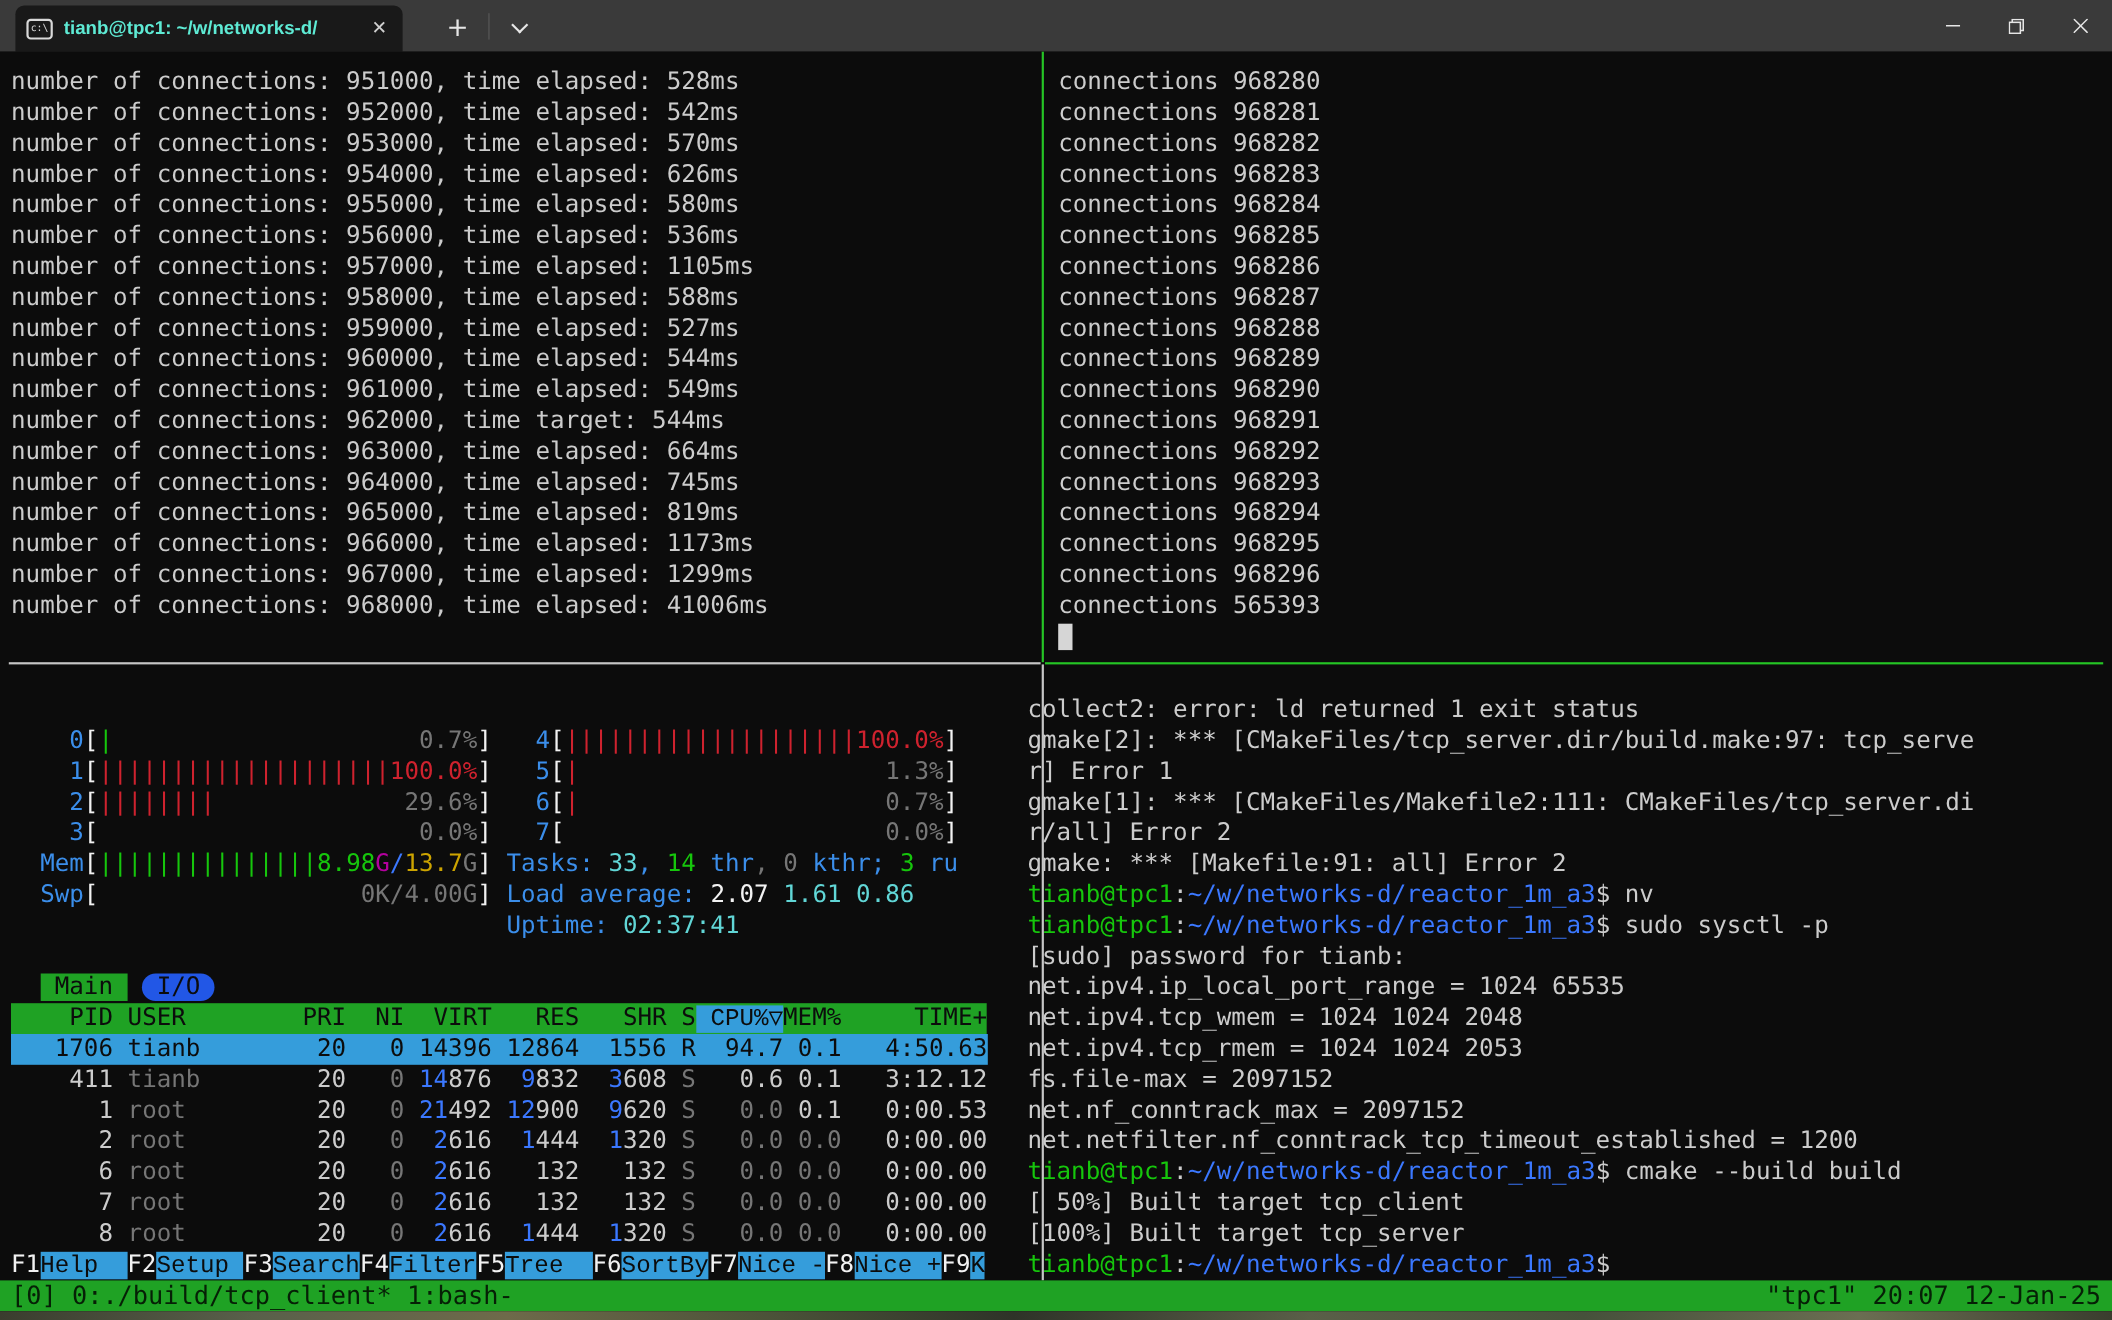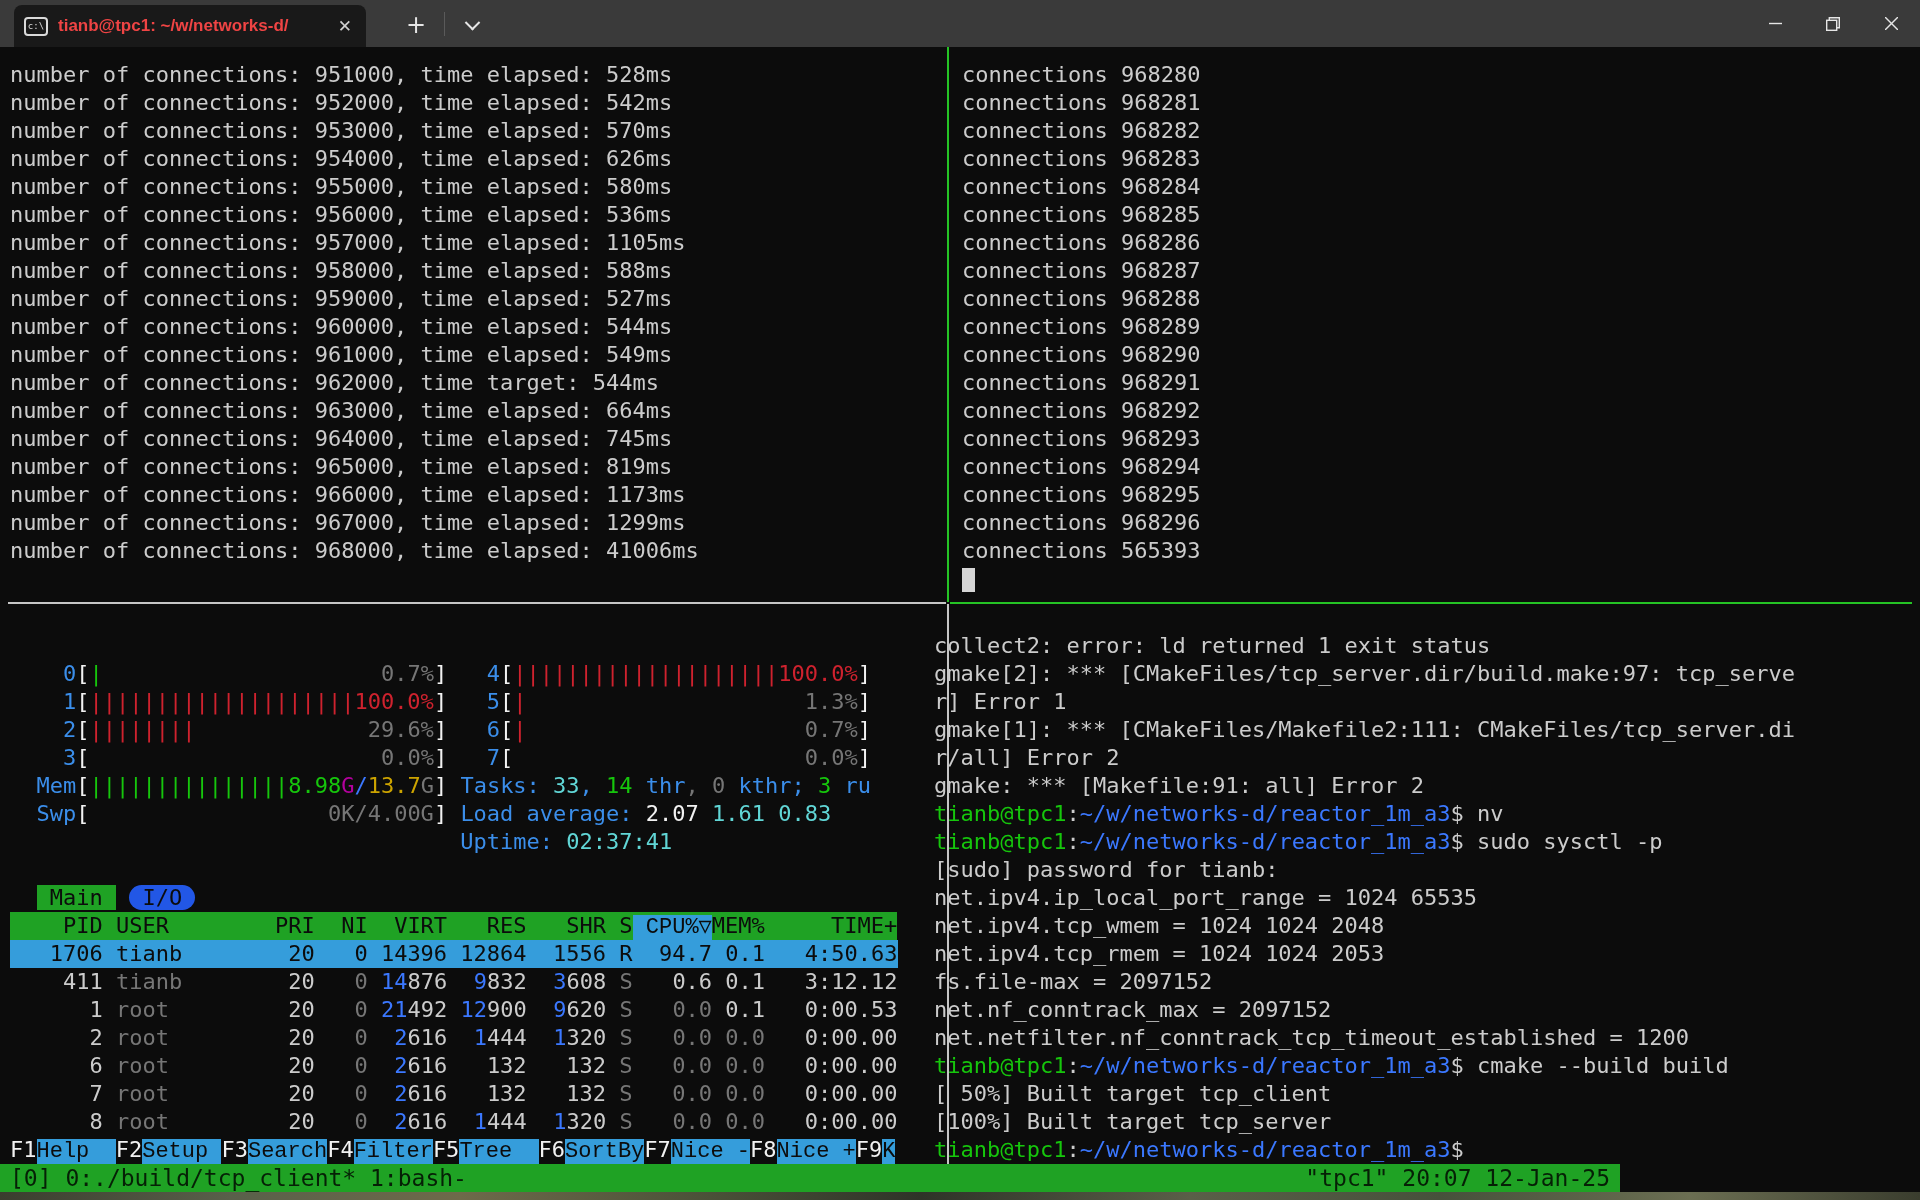--- a/index.html
+++ b/index.html
@@ -13,21 +13,21 @@
   *{margin:0;padding:0;box-sizing:border-box;}
   html,body{width:1920px;height:1200px;overflow:hidden;background:#000;}
   body{font-family:"DejaVu Sans Mono",monospace;}
 
   
   .titlebar{position:absolute;left:0;top:0;width:1920px;height:47px;background:var(--barbg);display:flex;align-items:stretch;}
   .tab{position:absolute;left:14px;top:5px;width:352px;height:42px;background:var(--tabbg);
        border-radius:8px 8px 0 0;display:flex;align-items:center;padding:0 10px;gap:10px;}
   .tab-icon{width:24px;height:19px;border:2px solid #d9d9d9;border-radius:4px;color:#d9d9d9;
        font-family:"DejaVu Sans Mono",monospace;font-size:9px;line-height:15px;text-align:center;flex:none;}
-  .tab-title{color:#ef4444;font-family:"Liberation Sans","DejaVu Sans",sans-serif;font-size:17px;font-weight:700;
+  .tab-title{color:#5eead4;font-family:"Liberation Sans","DejaVu Sans",sans-serif;font-size:17px;font-weight:700;
        white-space:nowrap;overflow:hidden;flex:1;}
   .tab-close{color:#cfcfcf;font-family:"DejaVu Sans",sans-serif;font-size:17px;flex:none;padding:0 4px;}
   .newtab{position:absolute;left:396px;top:8px;width:40px;height:34px;color:#e6e6e6;font-size:24px;
        display:flex;align-items:center;justify-content:center;font-family:"DejaVu Sans",sans-serif;}
   .tabsep{position:absolute;left:444px;top:12px;width:1px;height:24px;background:#5a5a5a;}
   .dropdown{position:absolute;left:452px;top:8px;width:40px;height:34px;display:flex;align-items:center;justify-content:center;}
   .chev{width:11px;height:11px;border-right:2px solid #e6e6e6;border-bottom:2px solid #e6e6e6;transform:rotate(45deg) translate(-2px,-2px);}
   .wincontrols{position:absolute;right:0;top:0;height:47px;display:flex;}
   .winbtn{width:58px;height:47px;display:flex;align-items:center;justify-content:center;}
 
@@ -41,21 +41,21 @@
   .bl{color:var(--bl);} .cy{color:var(--cy);} .yl{color:var(--yl);}
   .mg{color:var(--mg);} .bk{color:#0c0c0c;}
   .bg-gn{background:var(--bggn);} .bg-bl{background:var(--bgbl);border-radius:13px;} .bg-cy{background:var(--bgcy);font-family:Liberation Mono, monospace;}
   .row-hdr{background:var(--bggn);} .row-sel{background:var(--bgcy);}
   .cursor-block{display:inline-block;width:13px;height:24px;background:#d6d6d6;vertical-align:middle;}
 
   .div-h{position:absolute;height:2px;}
   .div-v{position:absolute;width:2px;}
 
   
-  .statusbar{position:absolute;left:0;top:1164px;width:1620px;height:28px;background:var(--bggn);
+  .statusbar{position:absolute;left:0;top:1164px;width:1920px;height:28px;background:var(--bggn);
       color:#062006;font-size:23px;line-height:28px;display:flex;justify-content:space-between;padding:0 10px;white-space:pre;}
 
   .wallpaper{position:absolute;left:0;top:1192px;width:1920px;height:8px;
       background:linear-gradient(90deg,#3a3d2e,#59604a 12%,#6e6a4a 24%,#4a5138 37%,#2e3328 48%,#5a5f48 62%,#46513b 75%,#6b6e52 88%,#3a3d2e);}
 </style>
 </head>
 <body>
 
 <div class="titlebar">
   <div class="tab">
@@ -131,21 +131,21 @@
       <div class="tl"><span class="sg fg">connections 968296</span></div>
       <div class="tl"><span class="sg fg">connections 565393</span></div>
       <div class="tl"><span class="cursor-block"></span></div>
     </div>
   <div id="pane-bl" class="pane" style="left:10px;top:613px;">
       <div class="tl"><span class="sg cb">    0</span><span class="sg wh">[</span><span class="sg gn">|</span><span class="sg fg">                     </span><span class="sg gy">0.7%</span><span class="sg wh">]</span><span class="sg cb">   4</span><span class="sg wh">[</span><span class="sg rd">||||||||||||||||||||</span><span class="sg rd">100.0%</span><span class="sg wh">]</span></div>
       <div class="tl"><span class="sg cb">    1</span><span class="sg wh">[</span><span class="sg rd">||||||||||||||||||||</span><span class="sg rd">100.0%</span><span class="sg wh">]</span><span class="sg cb">   5</span><span class="sg wh">[</span><span class="sg rd">|</span><span class="sg fg">                     </span><span class="sg gy">1.3%</span><span class="sg wh">]</span></div>
       <div class="tl"><span class="sg cb">    2</span><span class="sg wh">[</span><span class="sg rd">||||||||</span><span class="sg fg">             </span><span class="sg gy">29.6%</span><span class="sg wh">]</span><span class="sg cb">   6</span><span class="sg wh">[</span><span class="sg rd">|</span><span class="sg fg">                     </span><span class="sg gy">0.7%</span><span class="sg wh">]</span></div>
       <div class="tl"><span class="sg cb">    3</span><span class="sg wh">[</span><span class="sg fg">                      </span><span class="sg gy">0.0%</span><span class="sg wh">]</span><span class="sg cb">   7</span><span class="sg wh">[</span><span class="sg fg">                      </span><span class="sg gy">0.0%</span><span class="sg wh">]</span></div>
       <div class="tl"><span class="sg cb">  Mem</span><span class="sg wh">[</span><span class="sg gn">|||||||||||||||</span><span class="sg gn">8.98</span><span class="sg mg">G</span><span class="sg bl">/</span><span class="sg yl">13.7</span><span class="sg gy">G</span><span class="sg wh">]</span><span class="sg fg"> </span><span class="sg cb">Tasks: </span><span class="sg cy">33</span><span class="sg cb">, </span><span class="sg gn">14</span><span class="sg cb"> thr</span><span class="sg gy">, </span><span class="sg gy">0</span><span class="sg cb"> kthr</span><span class="sg cb">; </span><span class="sg gn">3</span><span class="sg cb"> ru</span></div>
-      <div class="tl"><span class="sg cb">  Swp</span><span class="sg wh">[</span><span class="sg fg">                  </span><span class="sg gy">0K/4.00G</span><span class="sg wh">]</span><span class="sg fg"> </span><span class="sg cb">Load average: </span><span class="sg wh">2.07 </span><span class="sg cy">1.61 </span><span class="sg cy">0.83</span></div>
+      <div class="tl"><span class="sg cb">  Swp</span><span class="sg wh">[</span><span class="sg fg">                  </span><span class="sg gy">0K/4.00G</span><span class="sg wh">]</span><span class="sg fg"> </span><span class="sg cb">Load average: </span><span class="sg wh">2.07 </span><span class="sg cy">1.61 </span><span class="sg cy">0.86</span></div>
       <div class="tl"><span class="sg fg">                                 </span><span class="sg fg"> </span><span class="sg cb">Uptime: </span><span class="sg cy">02:37:41</span></div>
       <div class="tl"></div>
       <div class="tl"><span class="sg fg">  </span><span class="sg bk bg-gn"> Main </span><span class="sg fg"> </span><span class="sg bk bg-bl"> I/O </span></div>
       <div class="tl row-hdr"><span class="sg bk">    PID</span><span class="sg bk"> </span><span class="sg bk">USER    </span><span class="sg bk">    PRI</span><span class="sg bk">  NI</span><span class="sg bk">  VIRT</span><span class="sg bk">   RES</span><span class="sg bk">   SHR</span><span class="sg bk"> S</span><span class="sg bk bg-cy"> CPU%▽</span><span class="sg bk">MEM%</span><span class="sg bk">     TIME+</span></div>
       <div class="tl row-sel"><span class="sg bk">   1706</span><span class="sg bk"> </span><span class="sg bk">tianb   </span><span class="sg bk">     20</span><span class="sg bk">   0</span><span class="sg bk"> 14396</span><span class="sg bk"> 12864</span><span class="sg bk">  1556</span><span class="sg bk"> R</span><span class="sg bk">  94.7</span><span class="sg bk"> 0.1</span><span class="sg bk">   4:50.63</span></div>
       <div class="tl"><span class="sg fg">    411</span><span class="sg fg"> </span><span class="sg gy">tianb   </span><span class="sg fg">     20</span><span class="sg gy">   0</span><span class="sg bl"> 14</span><span class="sg fg">876</span><span class="sg bl">  9</span><span class="sg fg">832</span><span class="sg bl">  3</span><span class="sg fg">608</span><span class="sg gy"> S</span><span class="sg fg">   0.6</span><span class="sg fg"> 0.1</span><span class="sg fg">   3:12.12</span></div>
       <div class="tl"><span class="sg fg">      1</span><span class="sg fg"> </span><span class="sg gy">root    </span><span class="sg fg">     20</span><span class="sg gy">   0</span><span class="sg bl"> 21</span><span class="sg fg">492</span><span class="sg bl"> 12</span><span class="sg fg">900</span><span class="sg bl">  9</span><span class="sg fg">620</span><span class="sg gy"> S</span><span class="sg gy">   0.0</span><span class="sg fg"> 0.1</span><span class="sg fg">   0:00.53</span></div>
       <div class="tl"><span class="sg fg">      2</span><span class="sg fg"> </span><span class="sg gy">root    </span><span class="sg fg">     20</span><span class="sg gy">   0</span><span class="sg bl">  2</span><span class="sg fg">616</span><span class="sg bl">  1</span><span class="sg fg">444</span><span class="sg bl">  1</span><span class="sg fg">320</span><span class="sg gy"> S</span><span class="sg gy">   0.0</span><span class="sg gy"> 0.0</span><span class="sg fg">   0:00.00</span></div>
       <div class="tl"><span class="sg fg">      6</span><span class="sg fg"> </span><span class="sg gy">root    </span><span class="sg fg">     20</span><span class="sg gy">   0</span><span class="sg bl">  2</span><span class="sg fg">616</span><span class="sg fg">   132</span><span class="sg fg">   132</span><span class="sg gy"> S</span><span class="sg gy">   0.0</span><span class="sg gy"> 0.0</span><span class="sg fg">   0:00.00</span></div>
       <div class="tl"><span class="sg fg">      7</span><span class="sg fg"> </span><span class="sg gy">root    </span><span class="sg fg">     20</span><span class="sg gy">   0</span><span class="sg bl">  2</span><span class="sg fg">616</span><span class="sg fg">   132</span><span class="sg fg">   132</span><span class="sg gy"> S</span><span class="sg gy">   0.0</span><span class="sg gy"> 0.0</span><span class="sg fg">   0:00.00</span></div>

